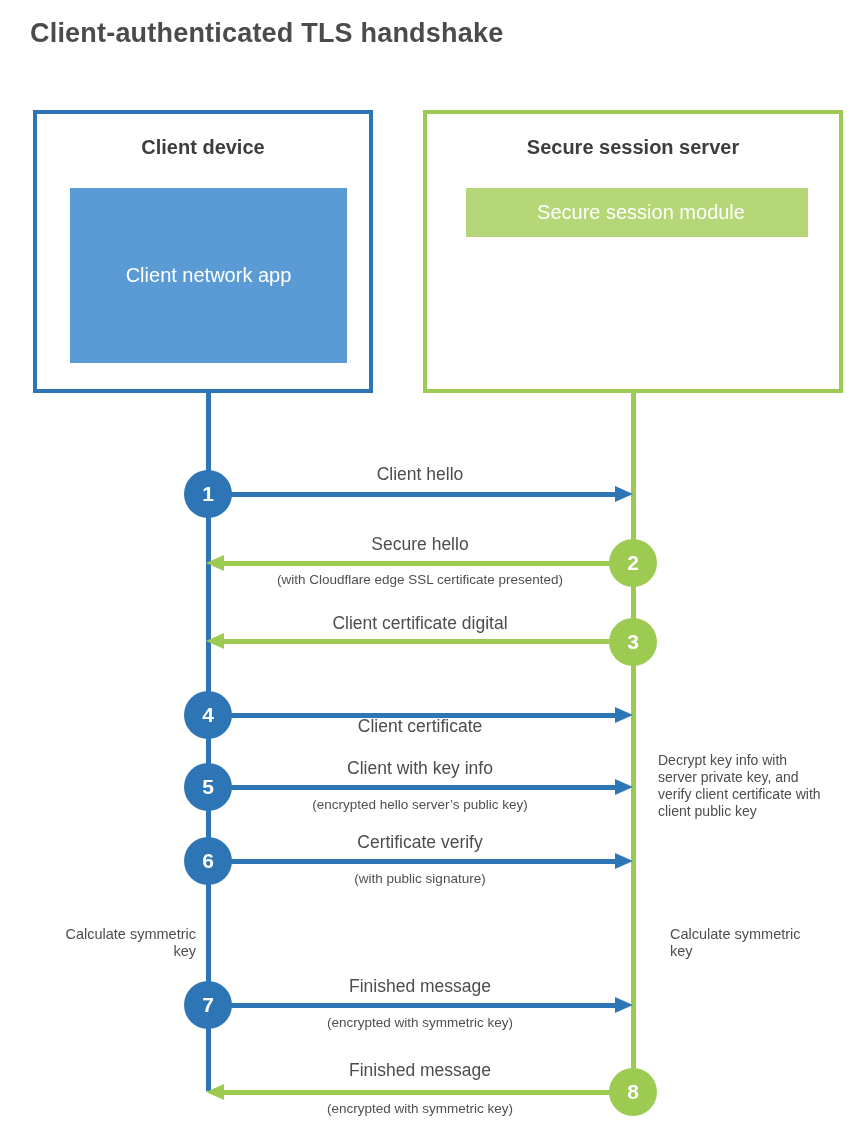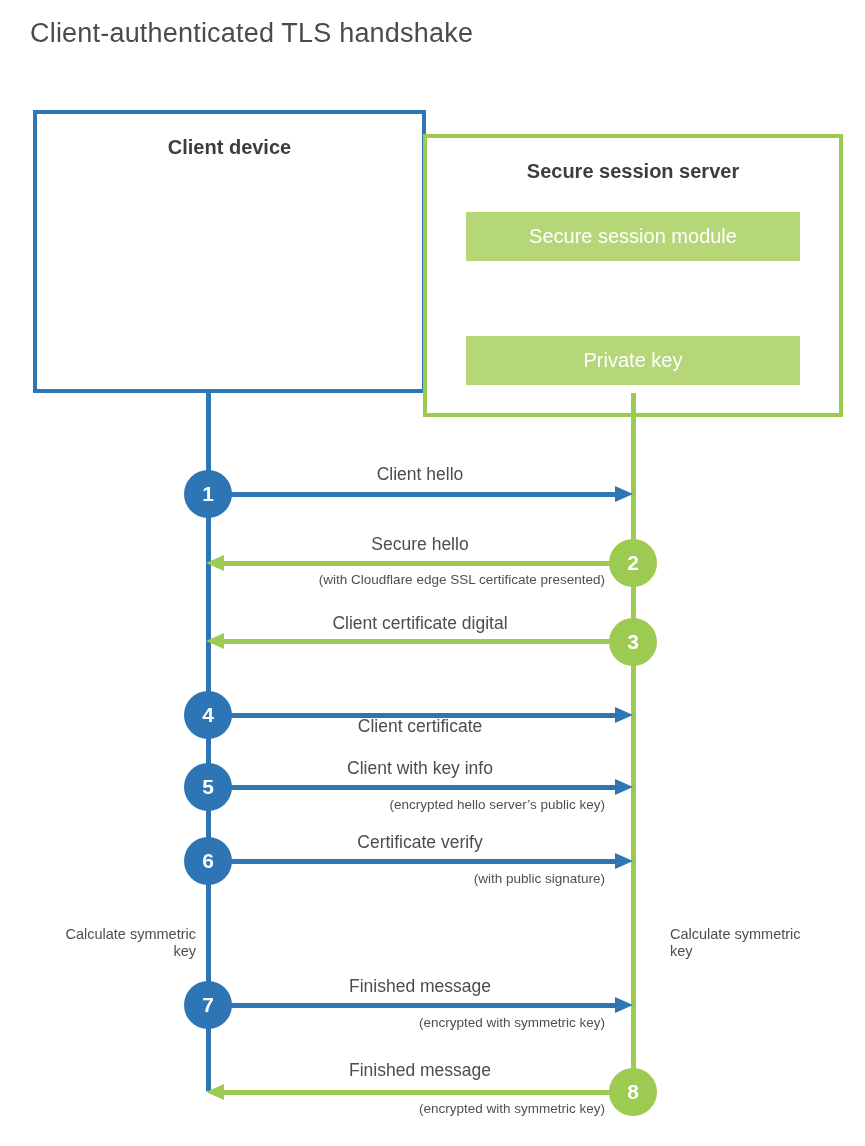--- a/index.html
+++ b/index.html
@@ -2,49 +2,49 @@
 <html style="--blue: #2e75b6; --blue-fill: #5b9bd5; --green: #9dcb52; --green-fill: #b5d778;"><head>
 <meta charset="utf-8">
 <style>
   html,body{margin:0;padding:0;background:#ffffff;}
   .canvas{
     position:relative;width:865px;height:1146px;background:#ffffff;
     font-family:"Liberation Sans", sans-serif;overflow:hidden;
   }
   .page-title{
     position:absolute;left:30px;top:18px;margin:0;
-    font-size:27px;font-weight:400;color:#4b4b4b;letter-spacing:.2px;
+    font-size:27px;font-weight:700;color:#4b4b4b;letter-spacing:.2px;
   }
   
   .actor-box{position:absolute;top:110px;height:283px;border:4px solid;background:#fff;box-sizing:border-box;}
-  .client-box{left:33px;width:393px;border-color:var(--blue);}
-  .server-box{left:423px;width:420px;border-color:var(--green);margin-top:24px;}
+  .client-box{left:33px;width:340px;border-color:var(--blue);}
+  .server-box{left:423px;width:420px;border-color:var(--green);}
   .box-title{margin-top:22px;text-align:center;font-size:20px;font-weight:700;color:#3d3d3d;}
   .client-app{
     position:absolute;left:33px;top:74px;width:277px;height:175px;background:var(--blue-fill);
     display:flex;align-items:center;justify-content:center;text-align:center;
     color:#ffffff;font-size:20px;line-height:27px;
   }
   .client-app span{display:block;width:190px;}
   .server-bar{
     position:absolute;left:39px;width:334px;height:49px;background:var(--green-fill);
     display:flex;align-items:center;justify-content:center;
-    color:#ffffff;font-size:20px;
+    color:#ffffff;font-size:20px;padding-left:8px;
   }
   
   .lifeline{position:absolute;top:393px;width:5px;}
   .lifeline.blue{left:205.5px;height:698px;background:var(--blue);}
   .lifeline.green{left:630.5px;height:699px;background:var(--green);}
   
   .flow-label{
     position:absolute;left:225px;width:390px;text-align:center;
     font-size:17.5px;color:#4d4d4d;
   }
   .flow-sub{
-    position:absolute;left:215px;width:390px;text-align:right;
+    position:absolute;left:225px;width:390px;text-align:center;
     font-size:13.5px;color:#4f4f4f;
   }
   .shaft{position:absolute;height:5px;}
   .shaft.right{left:208px;width:409px;}
   .shaft.left{left:224px;width:409px;}
   .shaft.blue{background:var(--blue);}
   .shaft.green{background:var(--green);}
   .head{position:absolute;width:0;height:0;border-top:8px solid transparent;border-bottom:8px solid transparent;}
   .head.right{left:615px;border-left:18px solid;}
   .head.left{left:206px;border-right:18px solid;}
@@ -65,26 +65,28 @@
 </style>
 </head>
 <body>
 
 <div class="canvas">
 
   <h1 class="page-title">Client-authenticated TLS handshake</h1>
 
   <div class="actor-box client-box">
     <div class="box-title">Client device</div>
+    <div class="client-app">
+      <span>Client network app</span>
+    </div>
   </div>
 
   <div class="actor-box server-box">
     <div class="box-title">Secure session server</div>
     <div class="server-bar" style="top:74px">Secure session module</div>
-    <div class="server-bar" style="top:198px">Private key</div>
   </div>
 
   <div class="lifeline blue"></div>
   <div class="lifeline green"></div>
 
   <div>
     <div class="flow-label" style="top:464px">Client hello</div>
     <div class="shaft right blue" style="top:492px"></div>
     <div class="head right blue" style="top:486px"></div>
     <div class="step-circle blue" style="top:470px">1</div>
@@ -137,16 +139,17 @@
   </div>
 
   <div>
     <div class="flow-label" style="top:1060px">Finished message</div>
     <div class="shaft left green" style="top:1090px"></div>
     <div class="head left green" style="top:1084px"></div>
     <div class="flow-sub" style="top:1101px">(encrypted with symmetric key)</div>
     <div class="step-circle green" style="top:1068px">8</div>
   </div>
 
+  <div class="side-note decrypt-note">Decrypt key info with server private key, and verify client certificate with client public key</div>
   <div class="side-note calc-left">Calculate symmetric key</div>
   <div class="side-note calc-right">Calculate symmetric key</div>
 
 </div>
 
 </body></html>

